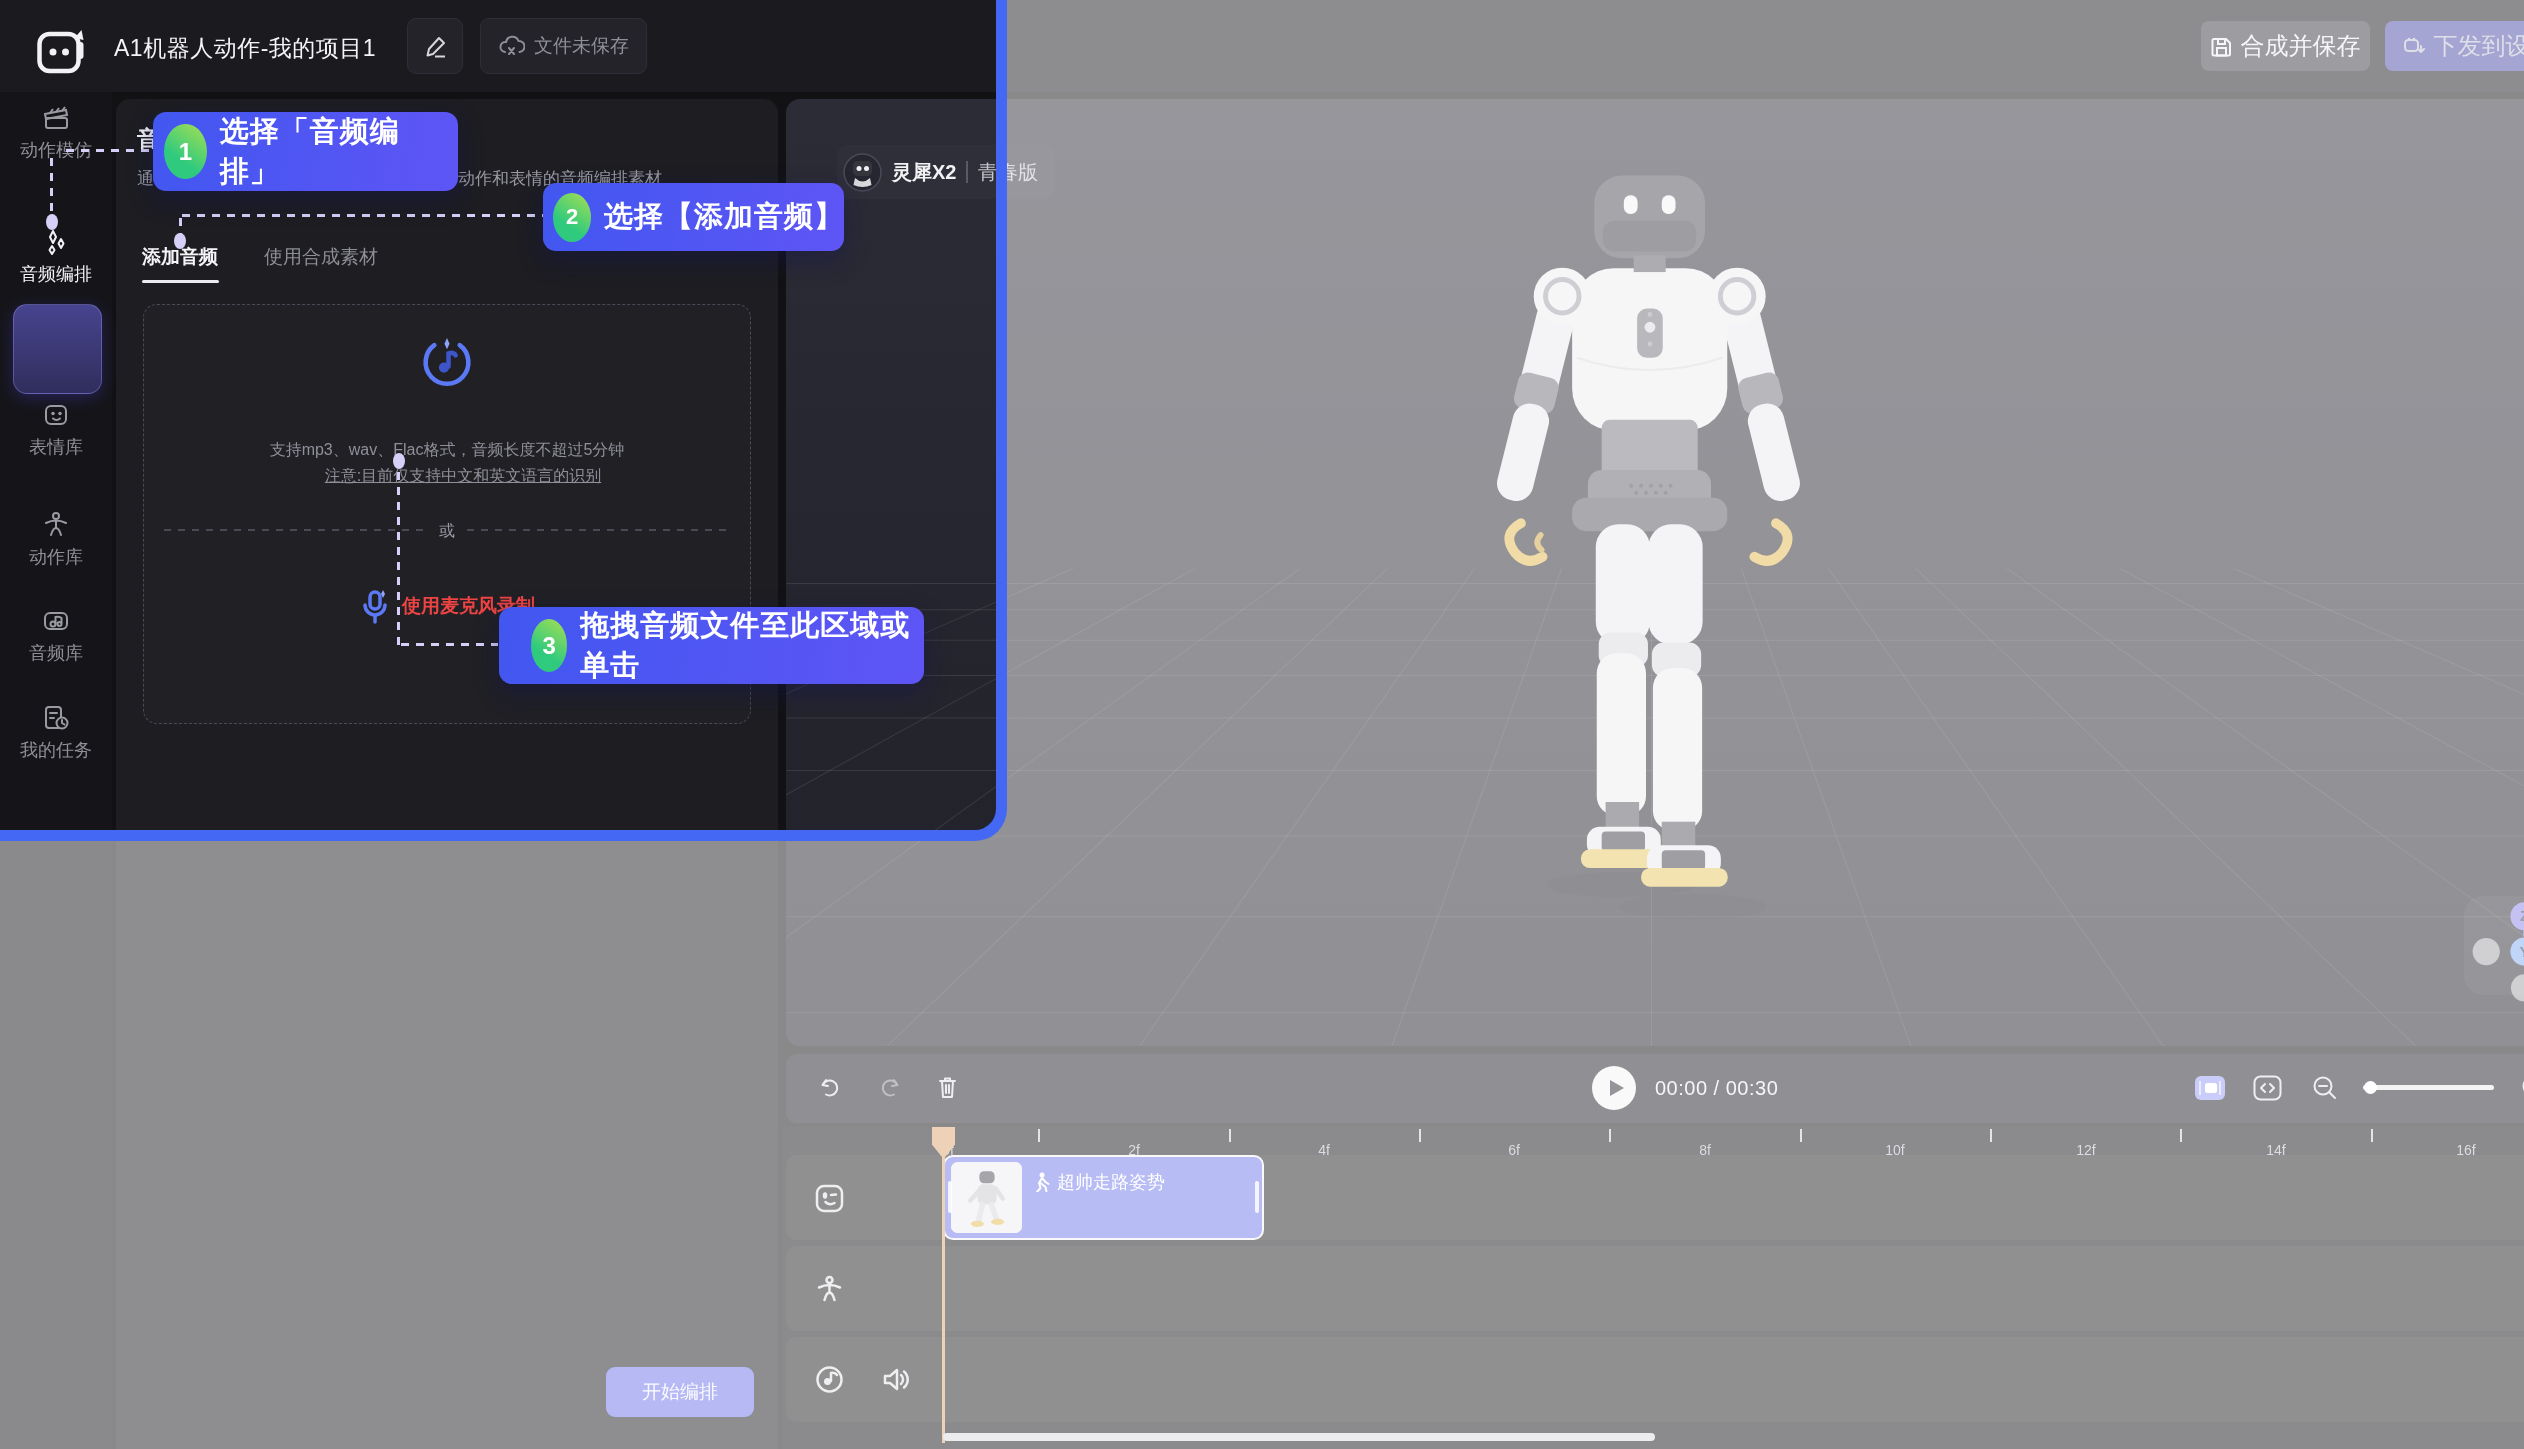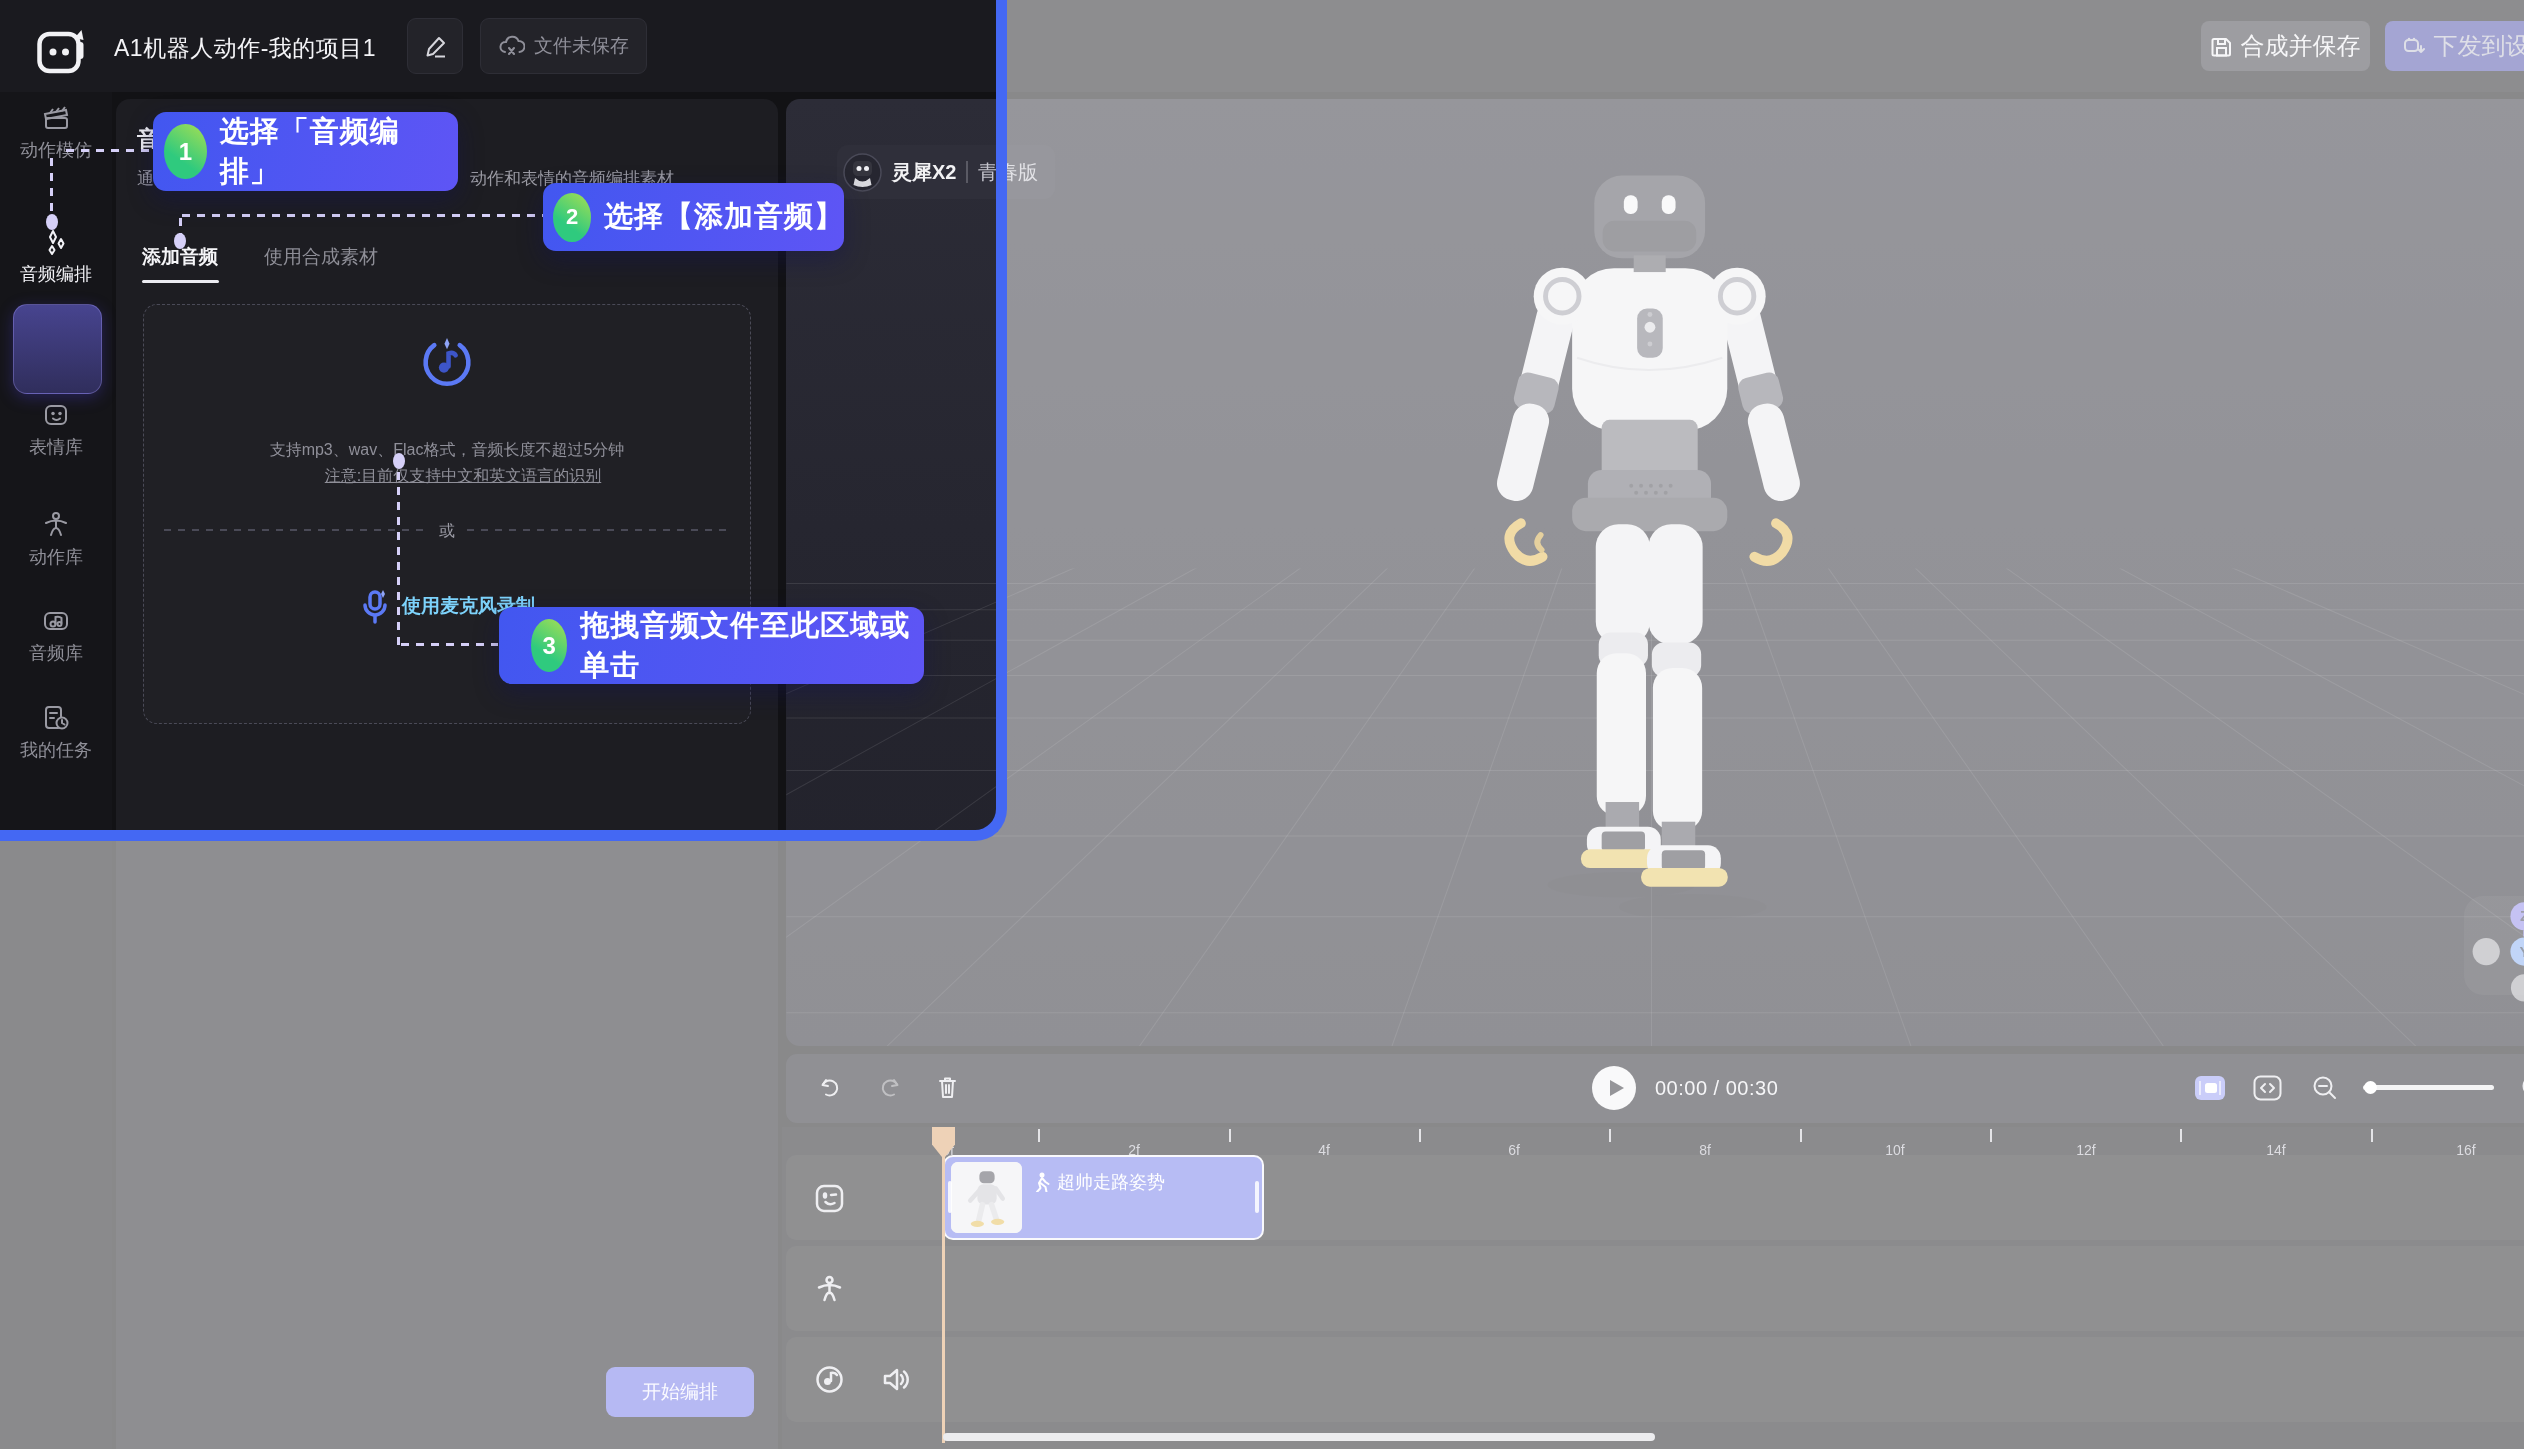--- a/index.html
+++ b/index.html
@@ -29,21 +29,21 @@
   .panel-title{font-size:22px;font-weight:bold;color:#f2f2f6;}
   .panel-sub{font-size:17px;color:#9b9ba4;}
   .tab{font-size:19px;}
   .tab-active{color:#f5f5f8;font-weight:bold;}
   .tab-idle{color:#8e8e97;}
   .tab-underline{height:3px;border-radius:1.5px;background:#ebebf1;}
   .upbox{border:1.5px dashed #4a4a57;border-radius:14px;background:rgba(255,255,255,.015);}
   .up-title{font-size:20px;font-weight:bold;color:#ededf2;text-align:center;}
   .up-hint{font-size:16px;color:#8f8f99;text-align:center;}
   .or-dash{height:1.5px;background:repeating-linear-gradient(90deg,#4a4a57 0 7px,transparent 7px 14px);}
-  .mic-label{font-size:19px;font-weight:bold;color:#7dd3fc;}
+  .mic-label{font-size:19px;font-weight:bold;color:#ef4444;}
   .credits{font-size:18px;color:#b9b9c2;}
   .start-btn{background:#6d72e6;border-radius:9px;color:#f6f6ff;font-size:19px;justify-content:center;}
   .coin{width:23px;height:23px;border-radius:5px;background:linear-gradient(135deg,#7fd8f2 0%,#8f7bf0 55%,#c06ae0 100%);
         box-shadow:inset 0 0 0 3px rgba(255,255,255,.25);}
 
   
   .viewport{left:786px;top:99px;width:1793px;height:947px;border-radius:14px;overflow:hidden;
             background:linear-gradient(180deg,#2c2c37 0%,#262630 45%,#21212a 100%);}
   .chip{left:51px;top:46px;width:212px;height:54px;background:#2f2f3a;border-radius:11px;gap:10px;padding-left:6px;}
   .chip-name{font-size:20px;color:#f2f2f4;font-weight:bold;}
@@ -198,21 +198,21 @@
           <path d="M42 34 v6 l5 3" fill="none" stroke="#9a9aa3" stroke-width="4" stroke-linecap="round"></path>
         </svg>
       </div>
       <div>我的任务</div>
     </div>
   </div>
 
   <div class="abs panel">
     <div class="abs panel-title" style="left:21px;top:25px;">音频编排</div>
     <div class="abs panel-sub" style="left:21px;top:68px;">通</div>
-    <div class="abs panel-sub" style="left:342px;top:68px;padding-left:12px;">动作和表情的音频编排素材</div>
+    <div class="abs panel-sub" style="left:342px;top:68px;">动作和表情的音频编排素材</div>
 
     <div class="abs tab tab-active" style="left:26px;top:145px;">添加音频</div>
     <div class="abs tab-underline" style="left:26px;top:181px;width:77px;"></div>
     <div class="abs tab tab-idle" style="left:148px;top:145px;">使用合成素材</div>
 
     <div class="abs upbox" style="left:27px;top:205px;width:606px;height:418px;">
       <div class="abs" style="left:275px;top:29px;">
         <svg width="56" height="56" viewBox="0 0 110 110">
           <path d="M30 22 a42 42 0 1 0 50 0" fill="none" stroke="#5b79f5" stroke-width="9" stroke-linecap="round"></path>
           <circle cx="49" cy="66" r="10" fill="#3d55c8"></circle>

